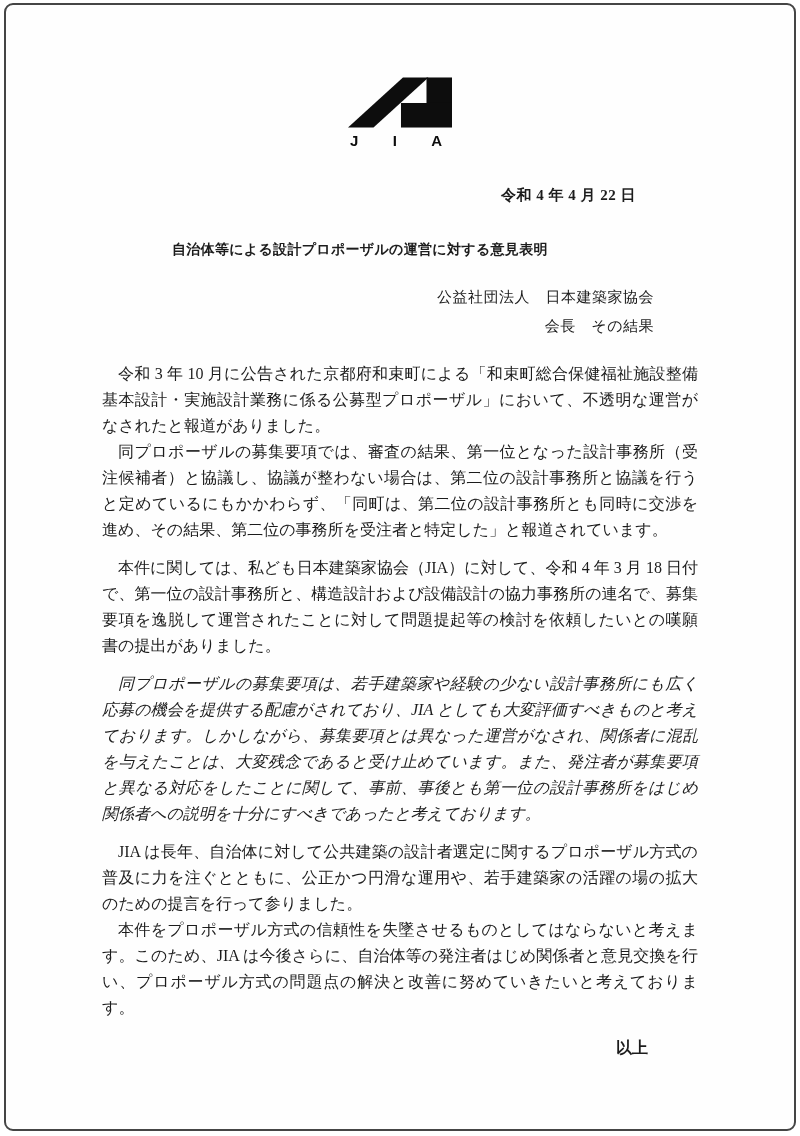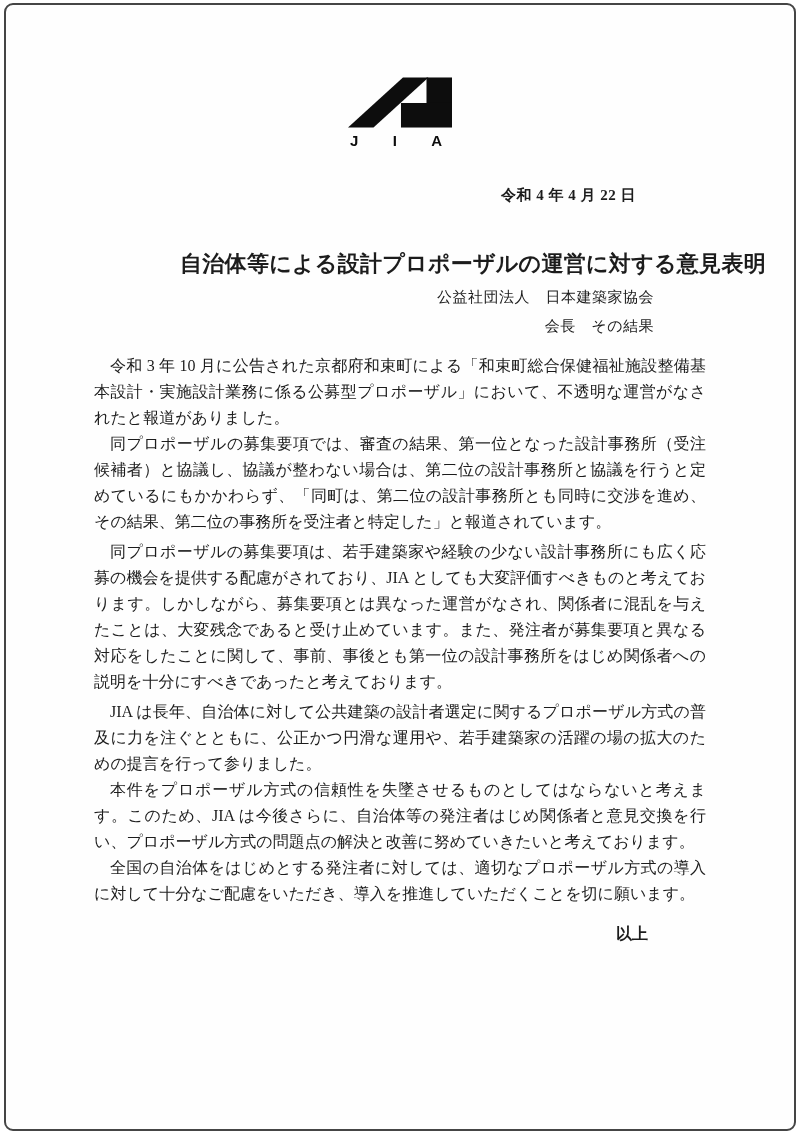--- a/index.html
+++ b/index.html
@@ -54,22 +54,22 @@
     text-align: right;
     padding-right: 74px;
     font-size: 15px;
     letter-spacing: 0.5px;
     font-weight: bold;
   }
   .doc-title {
     position: absolute;
     top: 228px;
     left: 158px;
-    margin: 16px;
-    font-size: 22px;
+    margin: 8px;
+    font-size: 14px;
     font-weight: 700;
     letter-spacing: 0.3px;
   }
   .signature {
     position: absolute;
     top: 278px;
     left: 75px;
     right: 84px;
     text-align: right;
     padding-right: 56px;
@@ -80,28 +80,28 @@
   
   .body-text {
     position: absolute;
     top: 344px;
     left: 84px;
     right: 84px;
     font-size: 16px;
     line-height: 26px;
     text-align: justify;
   }
-  .body-text section { margin: 4px; }
+  .body-text section { margin: 12px; }
   .body-text p {
     margin: 0;
     text-indent: 1em;
   }
   .g1 { margin-bottom: 22px; }
   .g2 { margin-bottom: 20px; }
-  .g3 { margin-bottom: 12px; }
+  .g3 { margin-bottom: 12px; font-style: italic; }
   .closing {
     margin-top: 14px;
     text-align: right;
     padding-right: 62px;
     text-indent: 0;
     font-weight: bold;
   }
 </style>
 </head>
 <body>
@@ -128,24 +128,26 @@
   <div class="signature">
     <div>公益社団法人　日本建築家協会</div>
     <div>会長　その結果</div>
   </div>
 
   <div class="body-text">
     <section class="group g1">
       <p>令和 3 年 10 月に公告された京都府和束町による「和束町総合保健福祉施設整備基本設計・実施設計業務に係る公募型プロポーザル」において、不透明な運営がなされたと報道がありました。</p>
       <p>同プロポーザルの募集要項では、審査の結果、第一位となった設計事務所（受注候補者）と協議し、協議が整わない場合は、第二位の設計事務所と協議を行うと定めているにもかかわらず、「同町は、第二位の設計事務所とも同時に交渉を進め、その結果、第二位の事務所を受注者と特定した」と報道されています。</p>
     </section>
+    <section class="group g2">
+      <p>本件に関しては、私ども日本建築家協会（JIA）に対して、令和 4 年 3 月 18 日付で、第一位の設計事務所と、構造設計および設備設計の協力事務所の連名で、募集要項を逸脱して運営されたことに対して問題提起等の検討を依頼したいとの嘆願書の提出がありました。</p>
+    </section>
     <section class="group g3">
       <p>同プロポーザルの募集要項は、若手建築家や経験の少ない設計事務所にも広く応募の機会を提供する配慮がされており、JIA としても大変評価すべきものと考えております。しかしながら、募集要項とは異なった運営がなされ、関係者に混乱を与えたことは、大変残念であると受け止めています。また、発注者が募集要項と異なる対応をしたことに関して、事前、事後とも第一位の設計事務所をはじめ関係者への説明を十分にすべきであったと考えております。</p>
     </section>
     <section class="group g4">
       <p>JIA は長年、自治体に対して公共建築の設計者選定に関するプロポーザル方式の普及に力を注ぐとともに、公正かつ円滑な運用や、若手建築家の活躍の場の拡大のための提言を行って参りました。</p>
       <p>本件をプロポーザル方式の信頼性を失墜させるものとしてはならないと考えます。このため、JIA は今後さらに、自治体等の発注者はじめ関係者と意見交換を行い、プロポーザル方式の問題点の解決と改善に努めていきたいと考えております。</p>
-      <p>全国の自治体をはじめとする発注者に対しては、適切なプロポーザル方式の導入に対して十分なご配慮をいただき、導入を推進していただくことを切に願います。</p>
     </section>
     <div class="closing">以上</div>
   </div>
 
 </div>
 
 </body></html>

